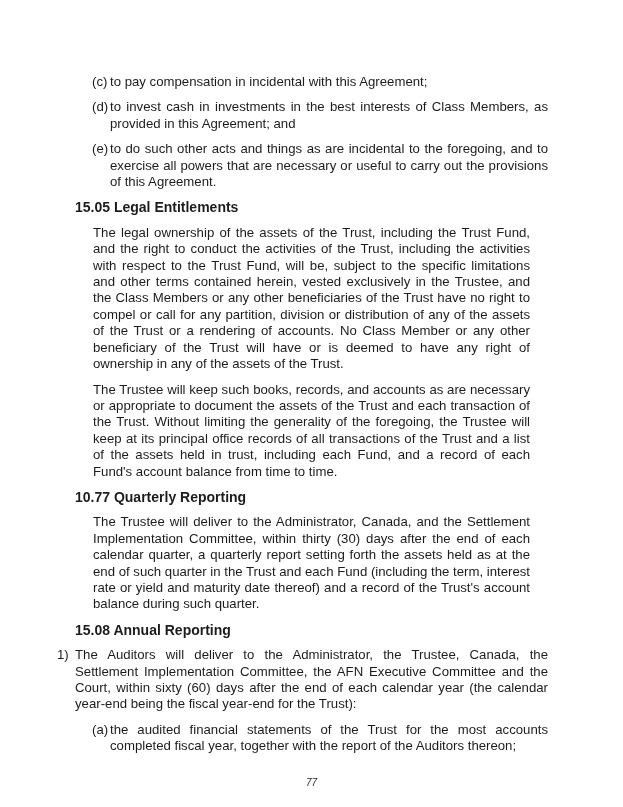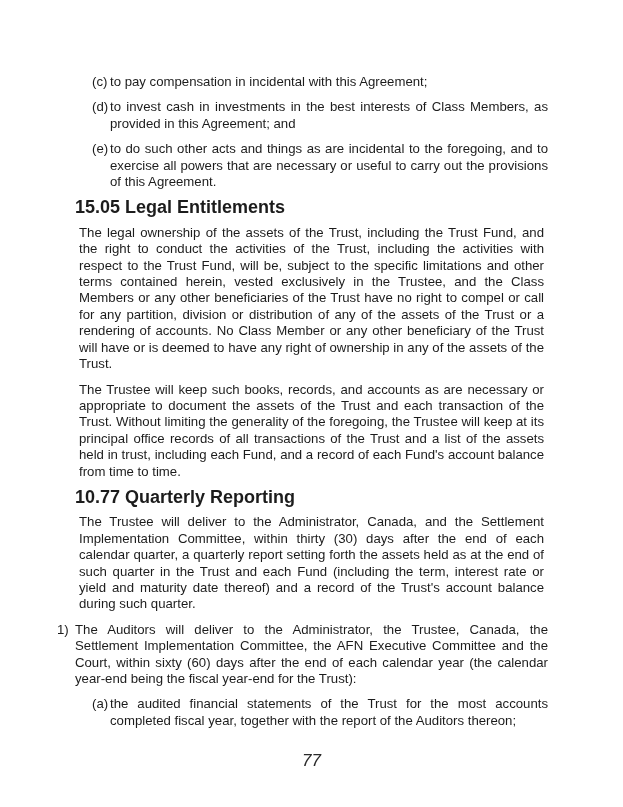--- a/index.html
+++ b/index.html
@@ -14,25 +14,25 @@
     background: #ffffff;
     font-family: "Liberation Sans", sans-serif;
     font-size: 13.2px;
     line-height: 16.4px;
     color: #1c1c1c;
     box-sizing: border-box;
     padding: 65px 75px 0 75px;
     overflow: hidden;
   }
   .content p {
-    margin: 9px 4px;
+    margin: 9px 18px;
     text-align: justify;
   }
   h2 {
-    font-size: 18px;
+    font-size: 14px;
     line-height: 16.4px;
     font-weight: bold;
     margin: 6px 0 6px 0;
   }
   .letter-item {
     display: flex;
     margin: 9px 0 9px 17px;
   }
   .num-item {
     display: flex;
@@ -41,26 +41,26 @@
   .marker {
     flex: 0 0 18px;
     white-space: nowrap;
   }
   .item-text {
     flex: 1 1 auto;
     text-align: justify;
   }
   .page-number {
     position: absolute;
-    top: 753px;
+    top: 775px;
     left: 0;
     right: 0;
     text-align: center;
     font-style: italic;
-    font-size: 17px;
+    font-size: 10px;
     color: #2a2a2a;
   }
 </style>
 </head>
 <body>
 
 <div class="page">
   <div class="content">
 
     <div class="letter-item">
@@ -79,20 +79,21 @@
     </div>
 
     <h2>15.05 Legal Entitlements</h2>
     <p>The legal ownership of the assets of the Trust, including the Trust Fund, and the right to conduct the activities of the Trust, including the activities with respect to the Trust Fund, will be, subject to the specific limitations and other terms contained herein, vested exclusively in the Trustee, and the Class Members or any other beneficiaries of the Trust have no right to compel or call for any partition, division or distribution of any of the assets of the Trust or a rendering of accounts. No Class Member or any other beneficiary of the Trust will have or is deemed to have any right of ownership in any of the assets of the Trust.</p>
 
     <p>The Trustee will keep such books, records, and accounts as are necessary or appropriate to document the assets of the Trust and each transaction of the Trust. Without limiting the generality of the foregoing, the Trustee will keep at its principal office records of all transactions of the Trust and a list of the assets held in trust, including each Fund, and a record of each Fund's account balance from time to time.</p>
 
     <h2>10.77 Quarterly Reporting</h2>
     <p>The Trustee will deliver to the Administrator, Canada, and the Settlement Implementation Committee, within thirty (30) days after the end of each calendar quarter, a quarterly report setting forth the assets held as at the end of such quarter in the Trust and each Fund (including the term, interest rate or yield and maturity date thereof) and a record of the Trust's account balance during such quarter.</p>
 
+    <h2>15.08 Annual Reporting</h2>
 
     <div class="num-item">
       <span class="marker">1)</span>
       <div class="item-text">The Auditors will deliver to the Administrator, the Trustee, Canada, the Settlement Implementation Committee, the AFN Executive Committee and the Court, within sixty (60) days after the end of each calendar year (the calendar year-end being the fiscal year-end for the Trust):</div>
     </div>
 
     <div class="letter-item">
       <span class="marker">(a)</span>
       <div class="item-text">the audited financial statements of the Trust for the most accounts completed fiscal year, together with the report of the Auditors thereon;</div>
     </div>

